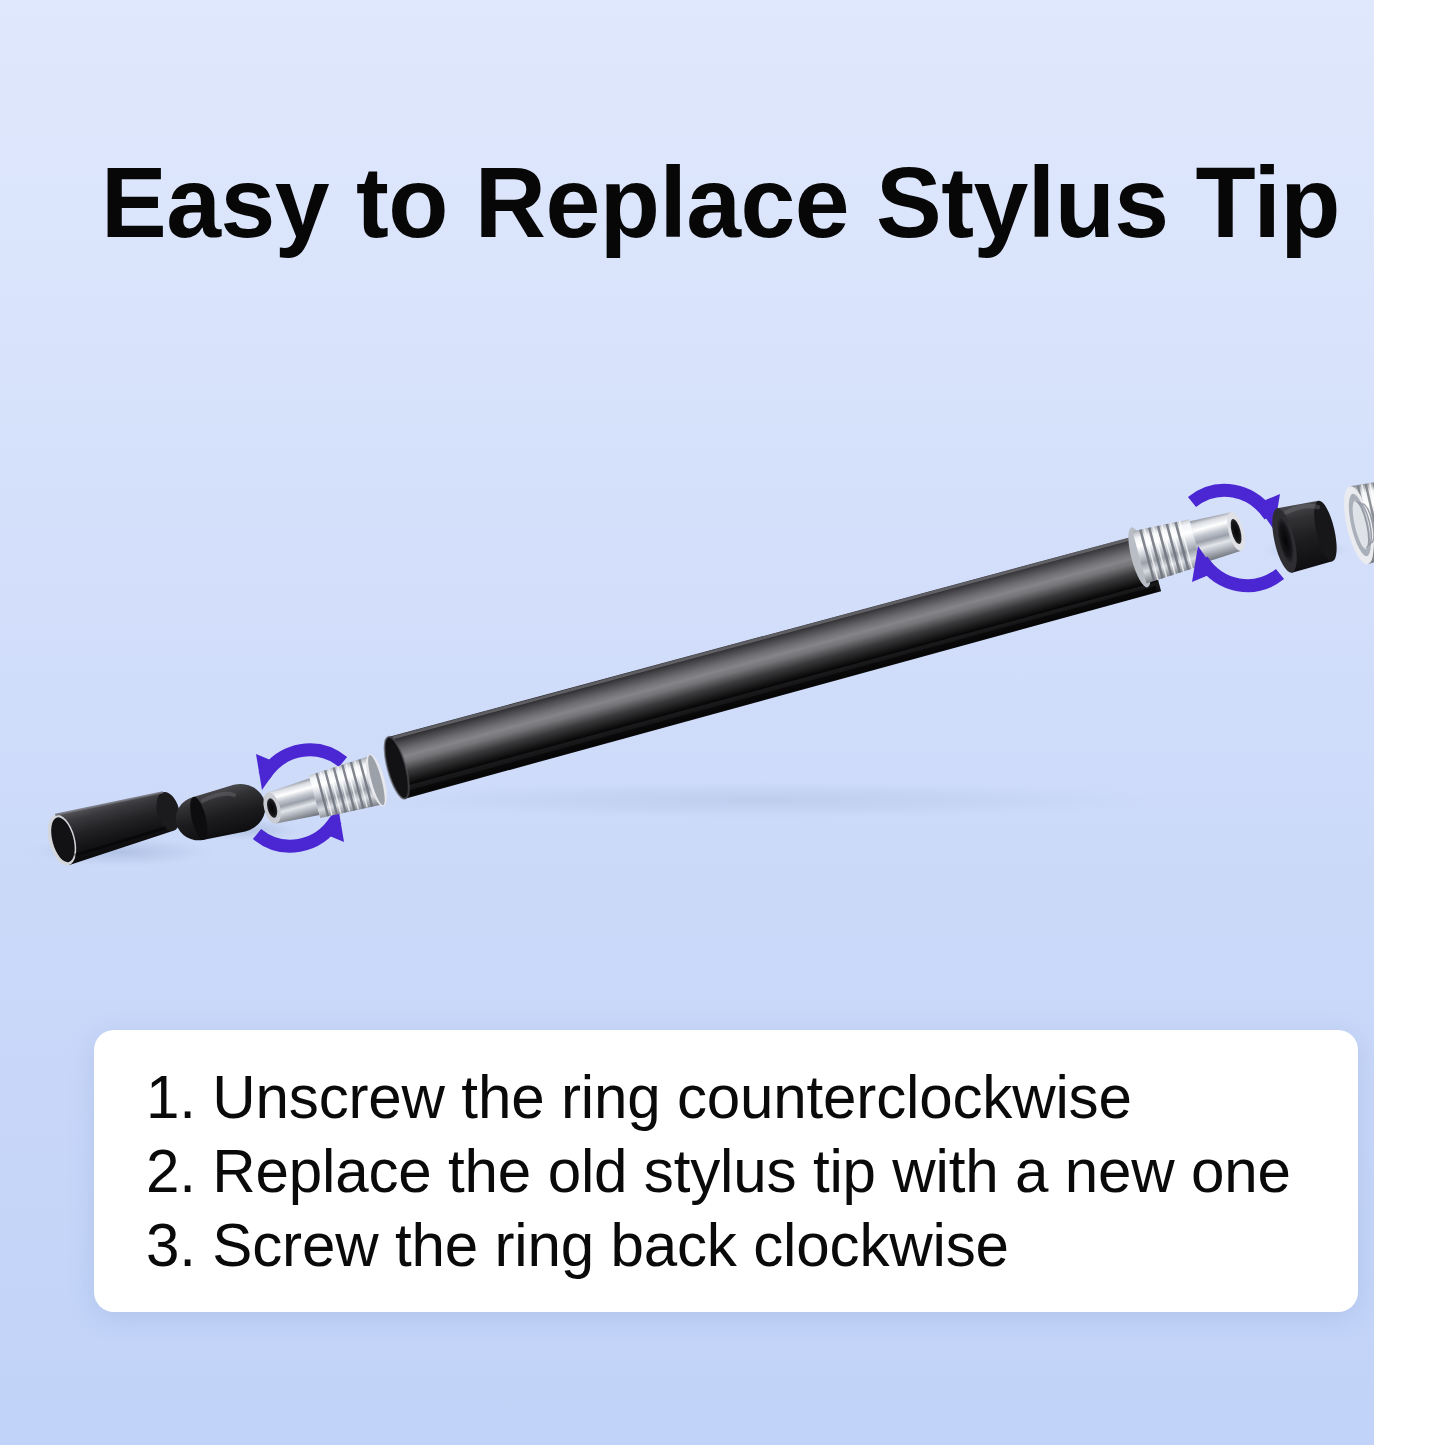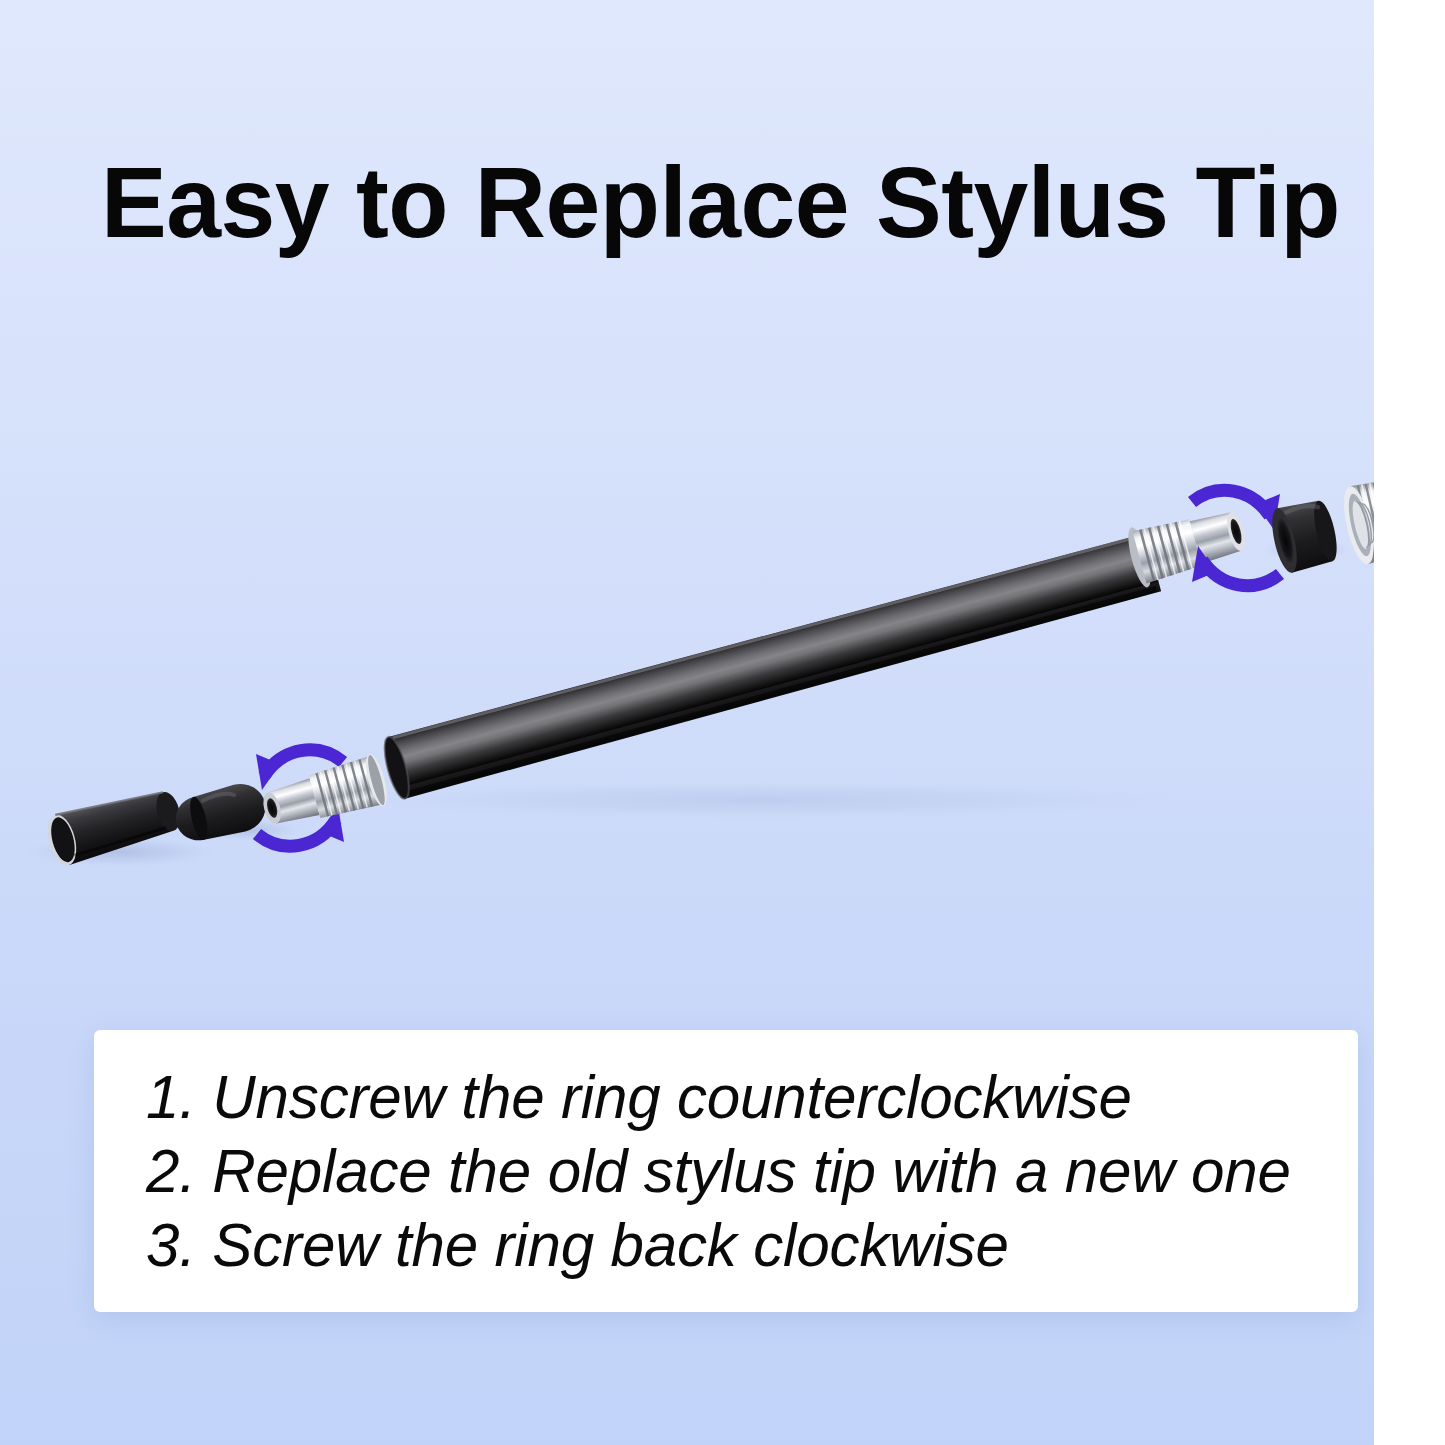--- a/index.html
+++ b/index.html
@@ -60,25 +60,24 @@
   }
 
   
   #instruction-card {
     position: absolute;
     left: 94px;
     top: 1030px;
     width: 1264px;
     height: 282px;
     background: #ffffff;
-    border-radius: 6px;
+    border-radius: 20px;
     box-shadow: 0 6px 26px rgba(90, 120, 180, 0.18);
     box-sizing: border-box;
     padding: 30px 0 9px 52px;
-    font-style: italic;
   }
   .step {
     font-family: "Liberation Sans Narrow", "Liberation Sans", sans-serif;
     font-size: 62px;
     line-height: 74px;
     font-weight: normal;
     color: #0a0a0a;
     white-space: nowrap;
     letter-spacing: -0.2px;
     transform: scaleX(0.97);

